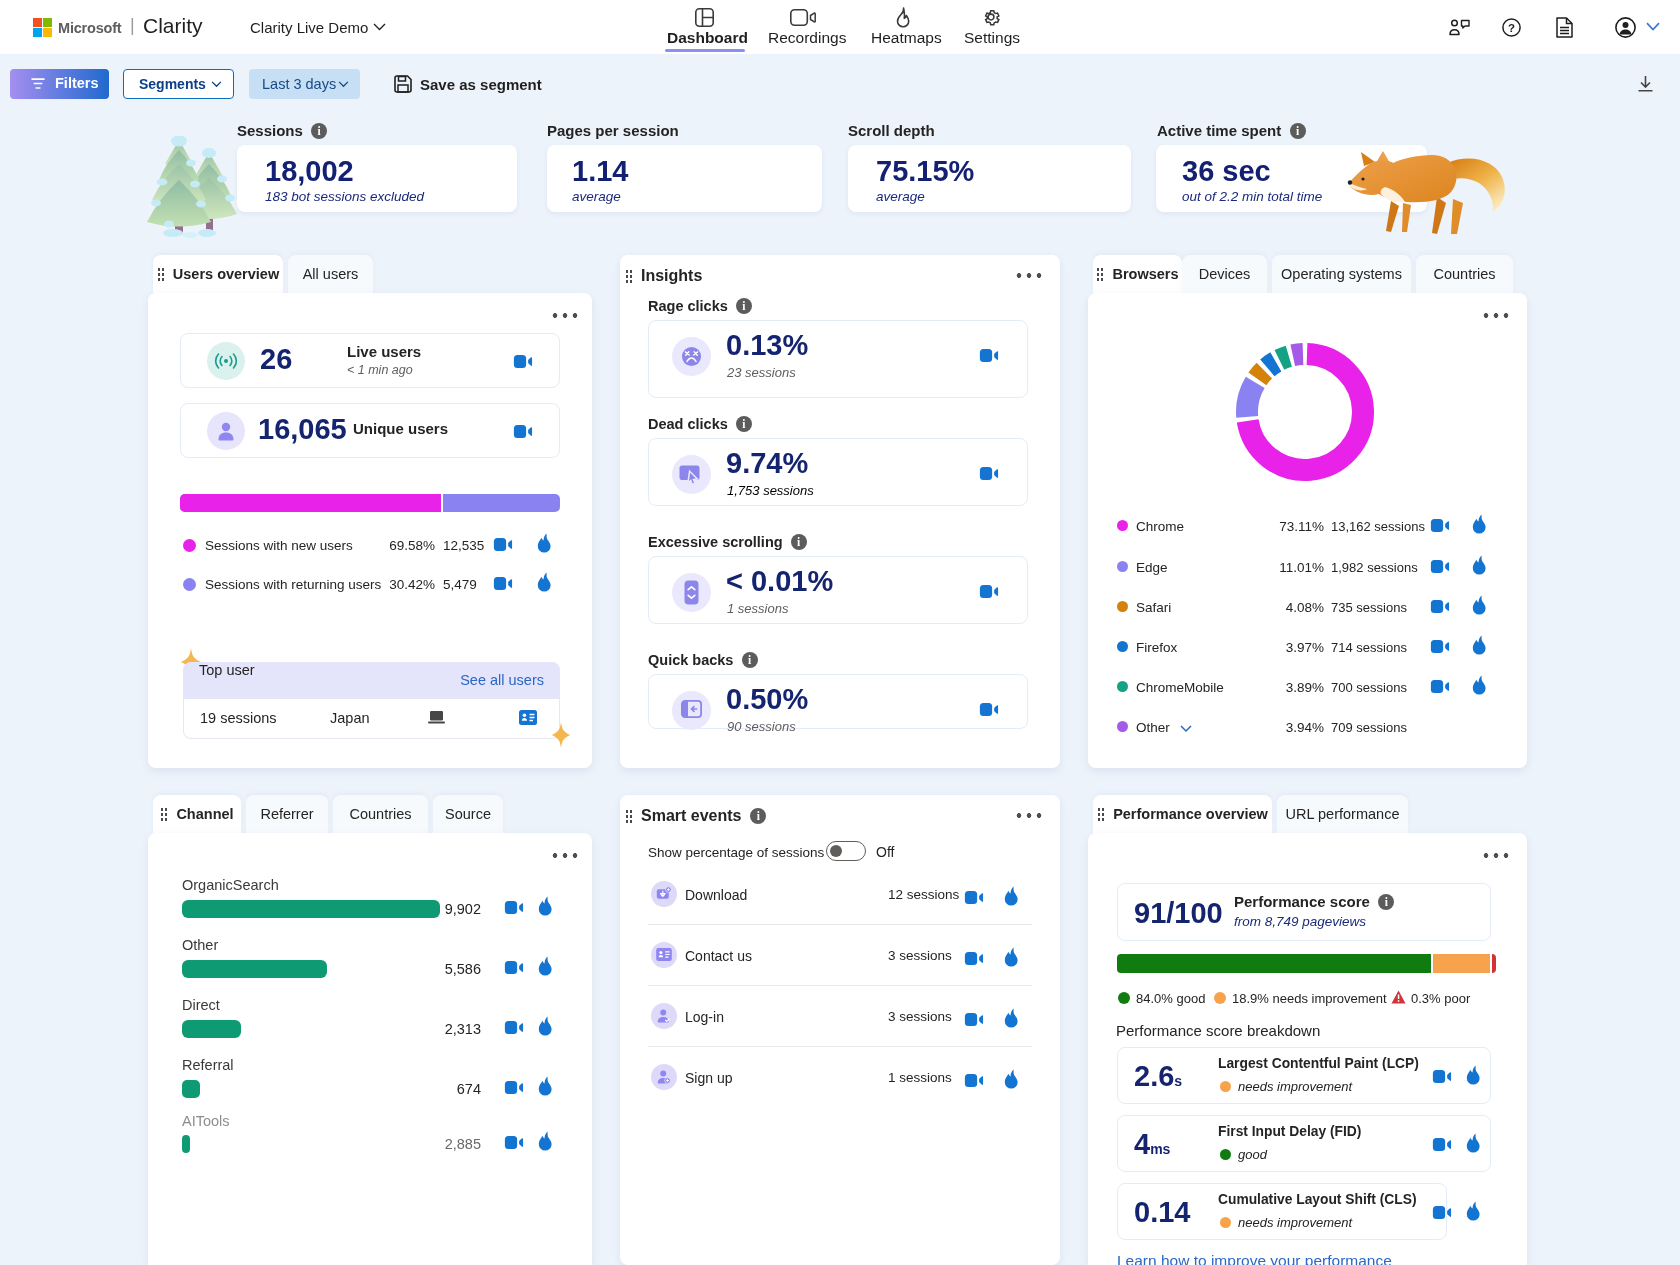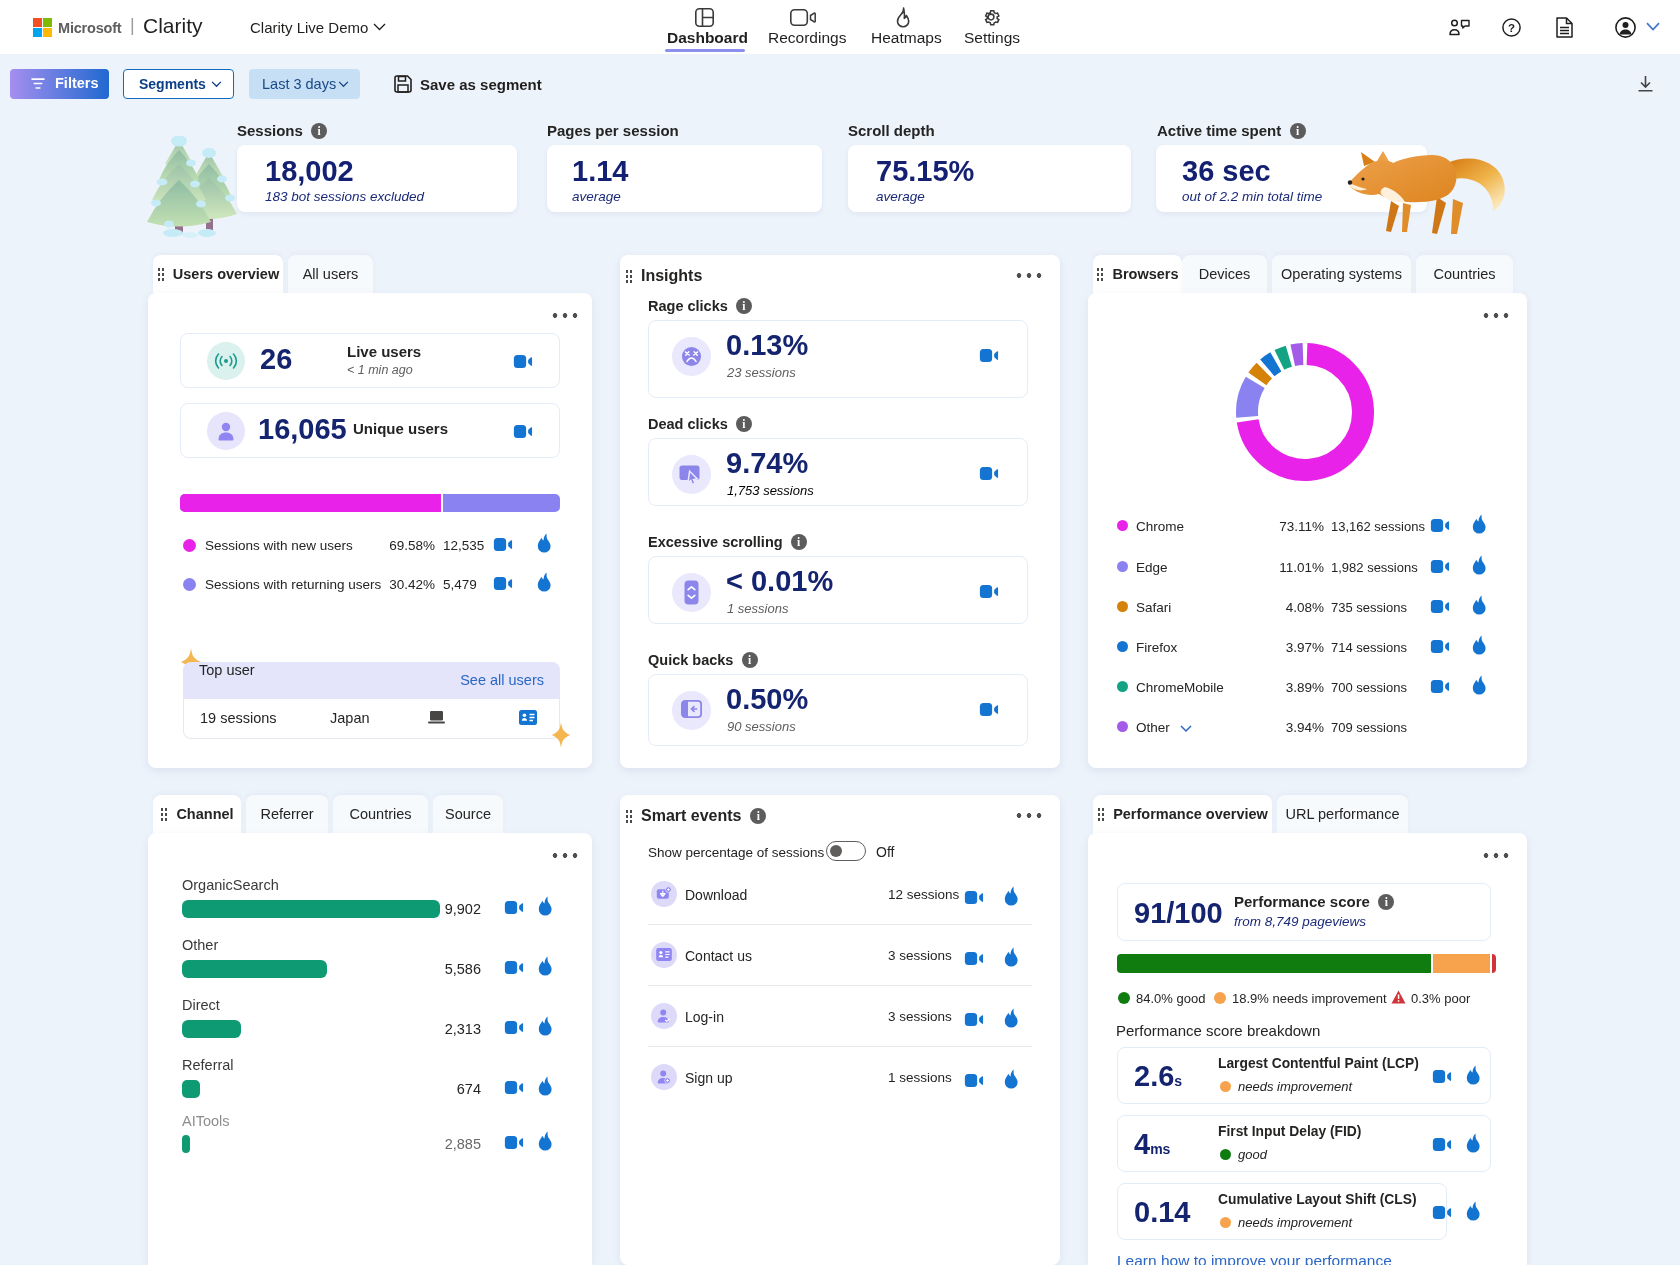--- a/index.html
+++ b/index.html
@@ -336,21 +336,21 @@
   </div>
   <span class="bignum" style="position:absolute;left:77px;top:8px">&lt; 0.01%</span>
   <span class="abs" style="left:78px;top:44px;font-size:13px;font-style:italic;color:#605e5c">1 sessions</span>
   <svg class="vid" style="left:330px;top:24px" viewBox="0 0 24 24">
       <rect x="1" y="4.5" width="14" height="15" rx="4" fill="#1374d1"></rect>
       <path d="M17.3 10.2 C18.3 9 19.7 7.7 20.9 7 L21.8 7.4 V16.6 L20.9 17 C19.7 16.3 18.3 15 17.3 13.8 Z" fill="#1374d1"></path>
     </svg>
 </div>
 
 <div class="abs" style="left:648px;top:652px;font-size:14.5px;font-weight:bold;color:#252423">Quick backs &nbsp;<span class="info">i</span></div>
-<div class="ibox" style="left:648px;top:674px;width:380px;height:72px">
+<div class="ibox" style="left:648px;top:674px;width:380px;height:55px">
   <div class="abs" style="left:23px;top:16px;width:39px;height:39px;border-radius:50%;background:#e9e8fc">
     <svg style="position:absolute;left:9px;top:9px" width="21" height="21" viewBox="0 0 21 21">
         <rect x="0.9" y="0.9" width="19.2" height="16.2" rx="3.2" stroke="#8c86ea" stroke-width="1.8" fill="none"></rect>
         <path d="M0.9 4.1 a3.2 3.2 0 0 1 3.2-3.2 H7 V17.1 H4.1 a3.2 3.2 0 0 1 -3.2-3.2 Z" fill="#8c86ea"></path>
         <path d="M15.6 9 H11 M13 6.6 L10.4 9 L13 11.4" stroke="#8c86ea" stroke-width="1.7" fill="none" stroke-linecap="round" stroke-linejoin="round"></path>
       </svg>
   </div>
   <span class="bignum" style="position:absolute;left:77px;top:8px">0.50%</span>
   <span class="abs" style="left:78px;top:44px;font-size:13px;font-style:italic;color:#605e5c">90 sessions</span>
   <svg class="vid" style="left:330px;top:24px" viewBox="0 0 24 24">

